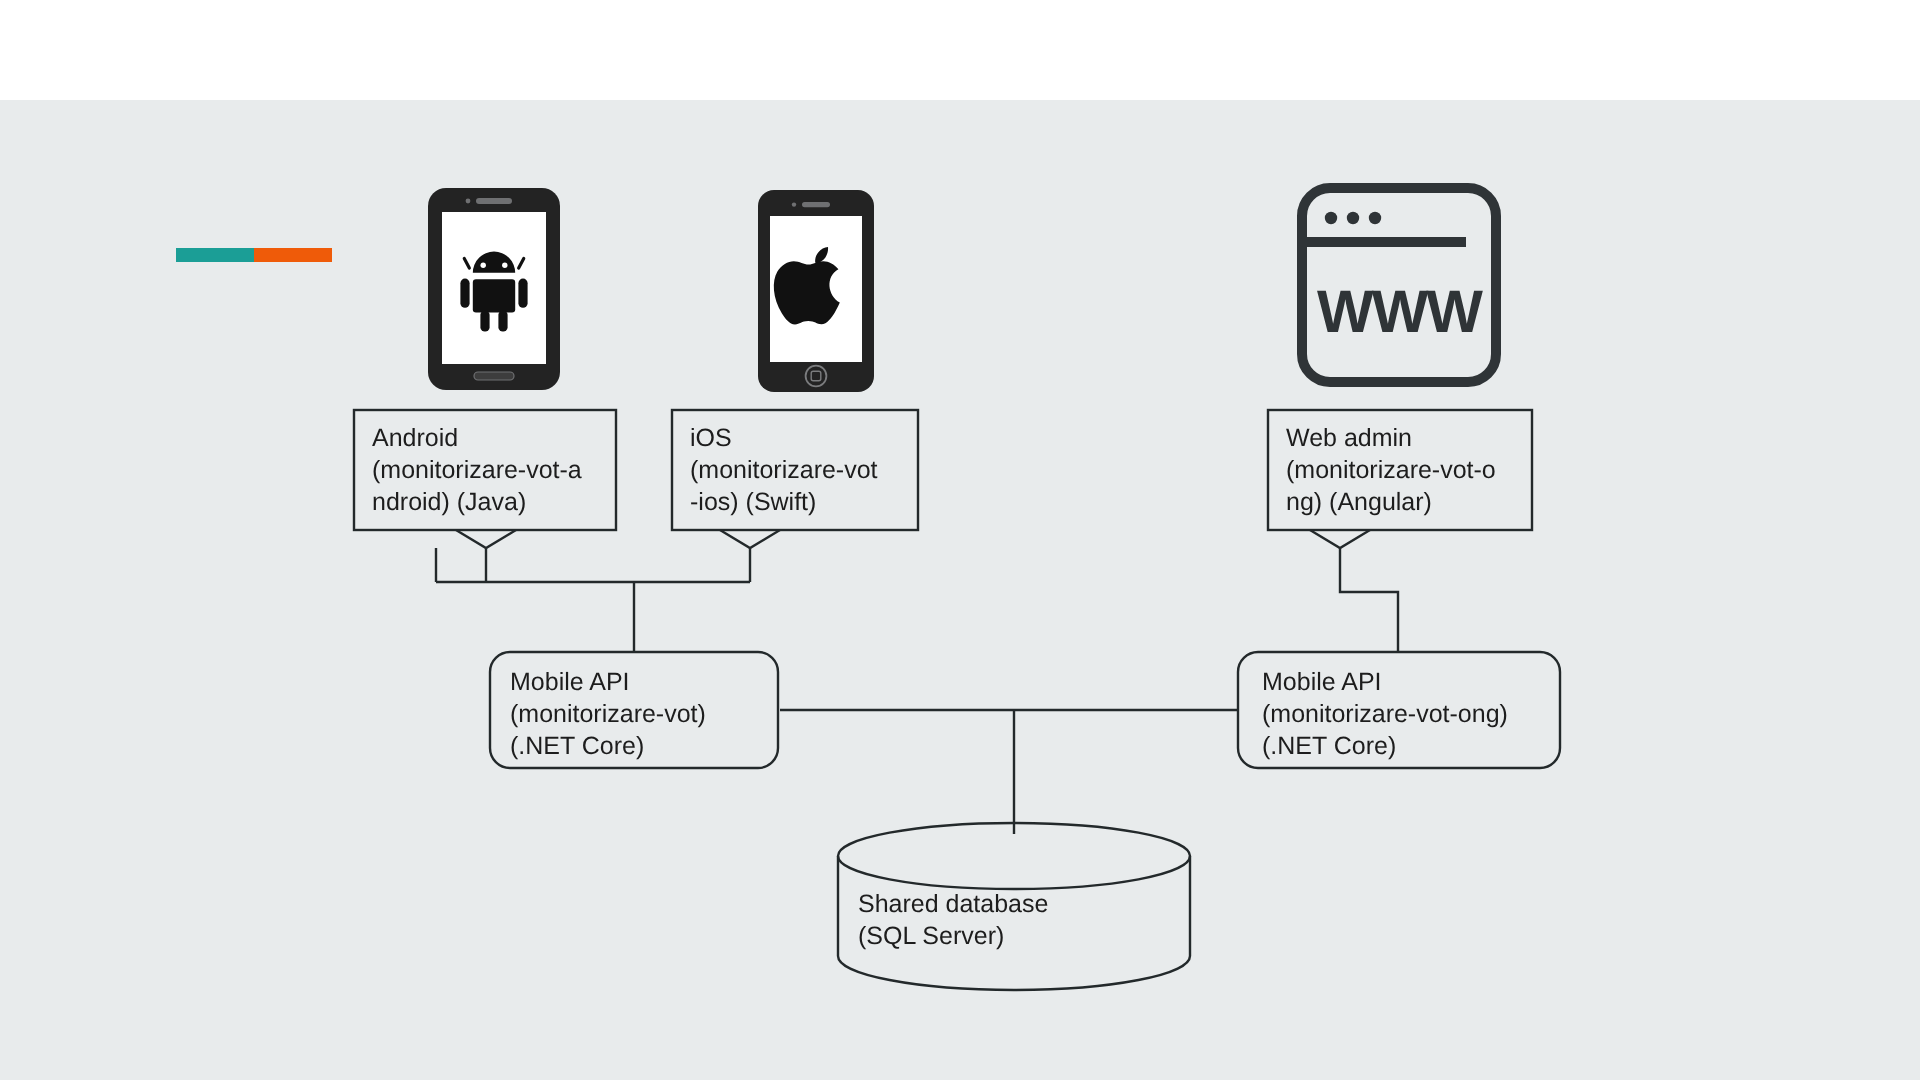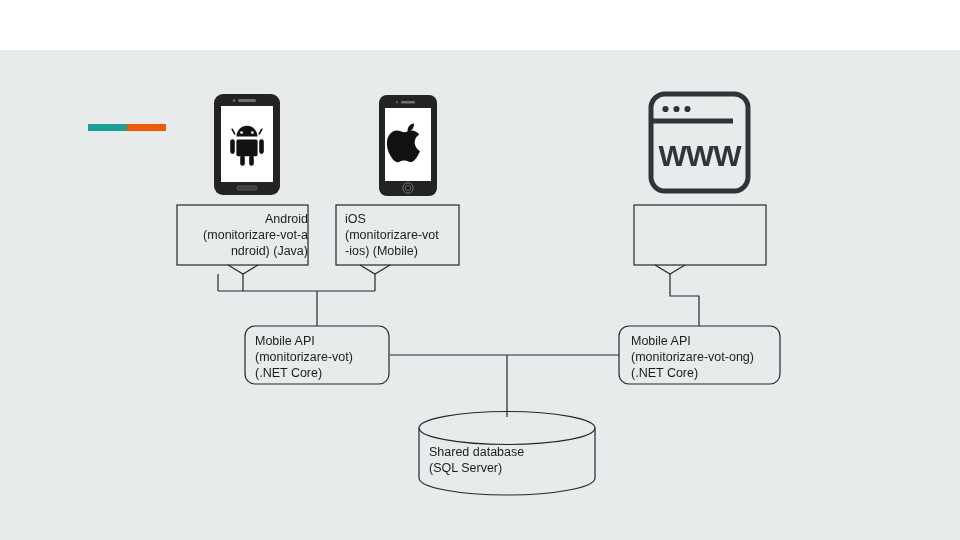--- a/index.html
+++ b/index.html
@@ -60,21 +60,21 @@
 
   
   .lbl {
     position: absolute;
     font-size: 12.5px;
     line-height: 16px;
     color: #1d1d1d;
     white-space: pre-line;
     pointer-events: none;
   }
-  .lbl-android  { left: 186px; top: 211px; width: 122px; text-align: right; }
+  .lbl-android  { left: 186px; top: 211px; width: 122px; }
   .lbl-ios      { left: 345px; top: 211px; width: 114px; }
   .lbl-web      { left: 643px; top: 211px; width: 124px; }
   .lbl-api-l    { left: 255px; top: 333px; width: 130px; }
   .lbl-api-r    { left: 631px; top: 333px; width: 150px; }
   .lbl-db       { left: 429px; top: 444px; width: 160px; }
 </style>
 </head>
 <body>
 
 <div id="canvas">
@@ -178,21 +178,24 @@
       <path d="M 651 121 L 733 121" stroke="#2f3437" stroke-width="5"></path>
       <text x="699.5" y="166" text-anchor="middle" font-family="Liberation Sans, sans-serif" font-size="30" font-weight="bold" fill="#2f3437" letter-spacing="-1">WWW</text>
     </g>
   </svg>
 
   <div class="lbl lbl-android">Android
 (monitorizare-vot-a
 ndroid) (Java)</div>
   <div class="lbl lbl-ios">iOS
 (monitorizare-vot
--ios) (Mobile)</div>
+-ios) (Swift)</div>
+  <div class="lbl lbl-web">Web admin
+(monitorizare-vot-o
+ng) (Angular)</div>
   <div class="lbl lbl-api-l">Mobile API
 (monitorizare-vot)
 (.NET Core)</div>
   <div class="lbl lbl-api-r">Mobile API
 (monitorizare-vot-ong)
 (.NET Core)</div>
   <div class="lbl lbl-db">Shared database
 (SQL Server)</div>
 
 </div>

